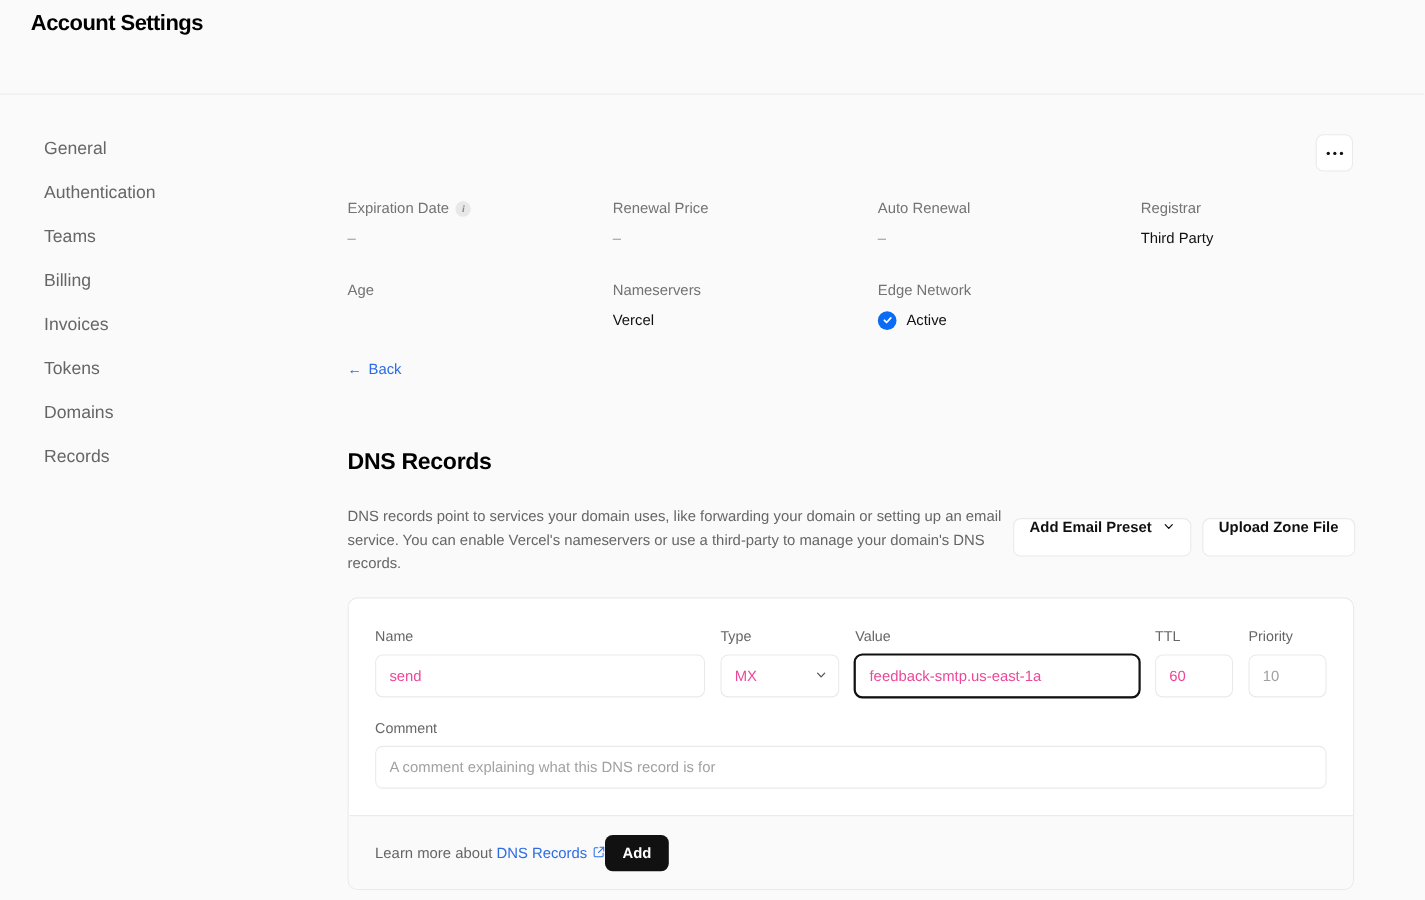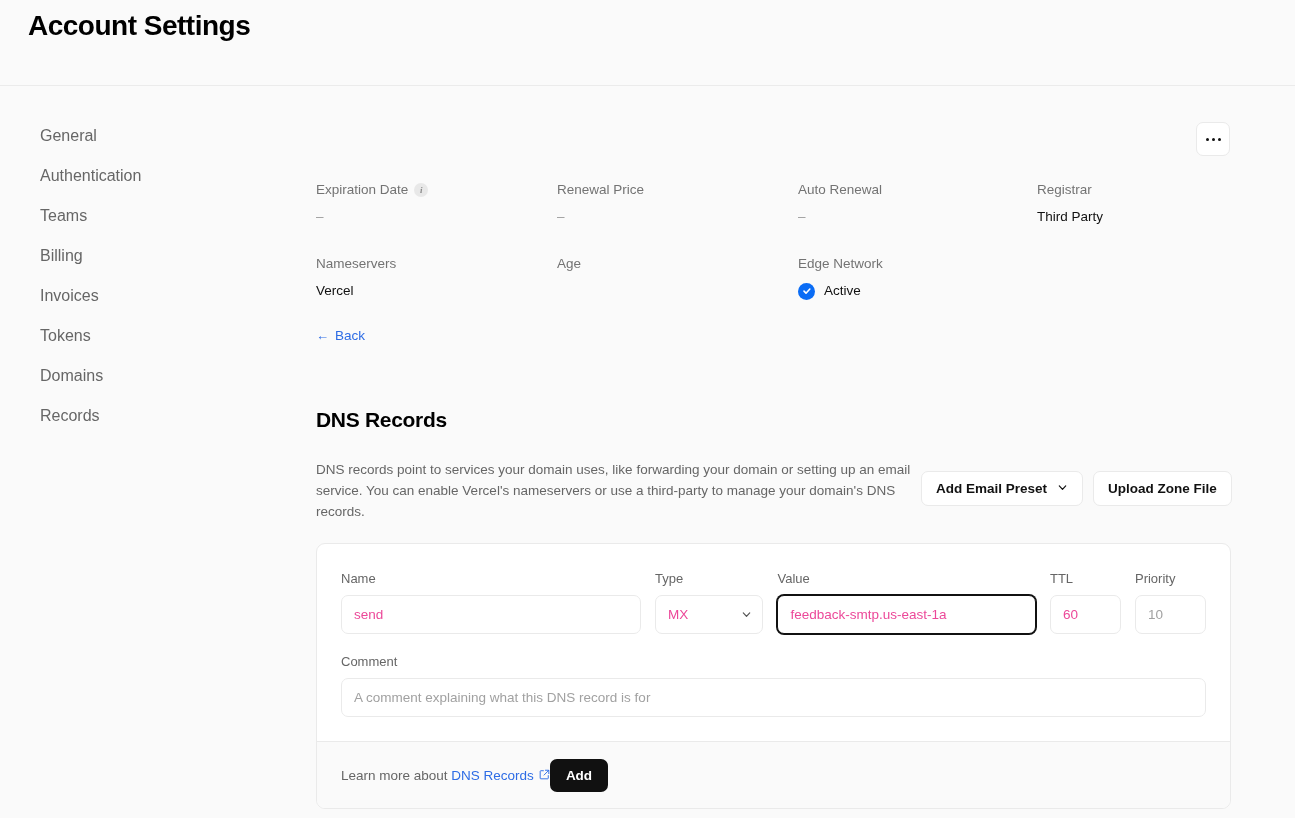--- a/index.html
+++ b/index.html
@@ -12,21 +12,21 @@
   }
   .page { position: relative; width: 1295px; height: 818px; overflow: hidden; background: #fafafa; }
 
   
   .header {
     position: absolute; left: 0; top: 0; width: 1295px; height: 86px;
     background: #fafafa; border-bottom: 1px solid #ebebeb;
   }
   .header-title {
     position: absolute; left: 28px; top: 10px;
-    font-size: 28px; font-weight: 700; color: #000; letter-spacing: -0.5px;
+    font-size: 20px; font-weight: 700; color: #000; letter-spacing: -0.5px;
   }
 
   
   .sidebar { position: absolute; left: 40px; top: 126px; width: 210px; }
   .side-item {
     display: block; font-size: 16px; color: #666; line-height: 20px;
     margin-bottom: 20px; cursor: pointer; text-decoration: none;
   }
 
   .dots-btn {
@@ -76,21 +76,21 @@
   .dns-desc {
     position: absolute; left: 316px; top: 459px; width: 600px;
     font-size: 13.5px; color: #666; line-height: 21.2px;
   }
 
   .dns-actions { position: absolute; left: 921px; top: 471px; display: flex; gap: 10px; }
   .btn {
     height: 35px; border: 1px solid #eaeaea; border-radius: 7px; background: #fff;
     font-family: "Liberation Sans", sans-serif; font-size: 13.5px; color: #111;
     font-weight: 600; padding: 0 14px; cursor: pointer;
-    display: inline-flex; align-items: center; gap: 10px; white-space: nowrap;
+    display: inline-flex; align-items: flex-start; gap: 10px; white-space: nowrap;
   }
   .chev { display: inline-block; }
 
   
   .card {
     position: absolute; left: 316px; top: 543px; width: 915px;
     background: #fff; border: 1px solid #eaeaea; border-radius: 9px; overflow: hidden;
   }
   .card-body { padding: 26px 24px 24px 24px; }
   .row-fields { display: flex; gap: 14px; align-items: flex-start; }
@@ -178,27 +178,27 @@
       <div class="info-label">Auto Renewal</div>
       <div class="info-value dash">–</div>
     </div>
 
     <div>
       <div class="info-label">Registrar</div>
       <div class="info-value">Third Party</div>
     </div>
 
     <div>
+      <div class="info-label">Age</div>
+      <div class="info-value"></div>
+    </div>
+
+    <div>
       <div class="info-label">Nameservers</div>
       <div class="info-value">Vercel</div>
-    </div>
-
-    <div>
-      <div class="info-label">Age</div>
-      <div class="info-value"></div>
     </div>
 
     <div>
       <div class="info-label">Edge Network</div>
       <div class="badge-row">
         <span class="check-circle">
           <svg width="10" height="10" viewBox="0 0 12 12">
               <path d="M2.4 6.2 L4.8 8.6 L9.4 3.6" stroke="#fff" stroke-width="1.9" fill="none" stroke-linecap="round" stroke-linejoin="round"></path>
             </svg>
         </span>

